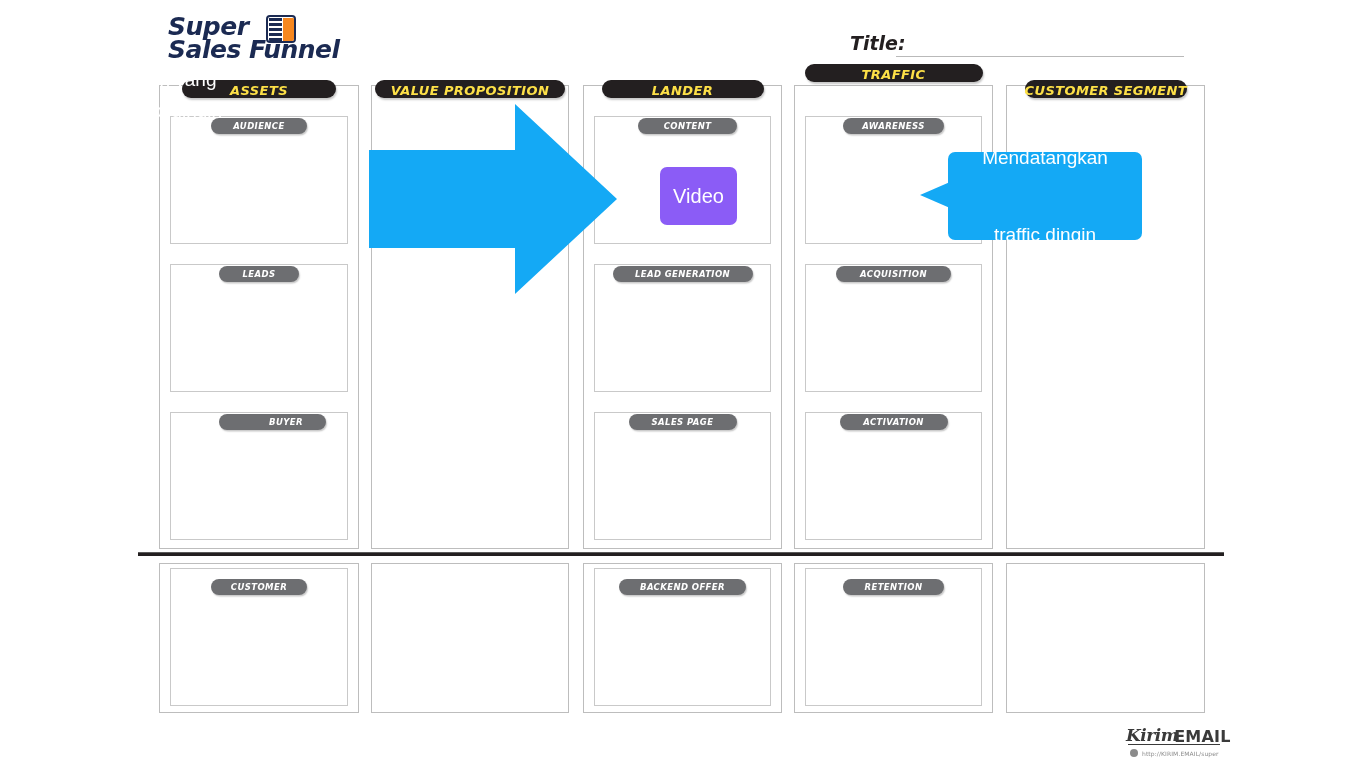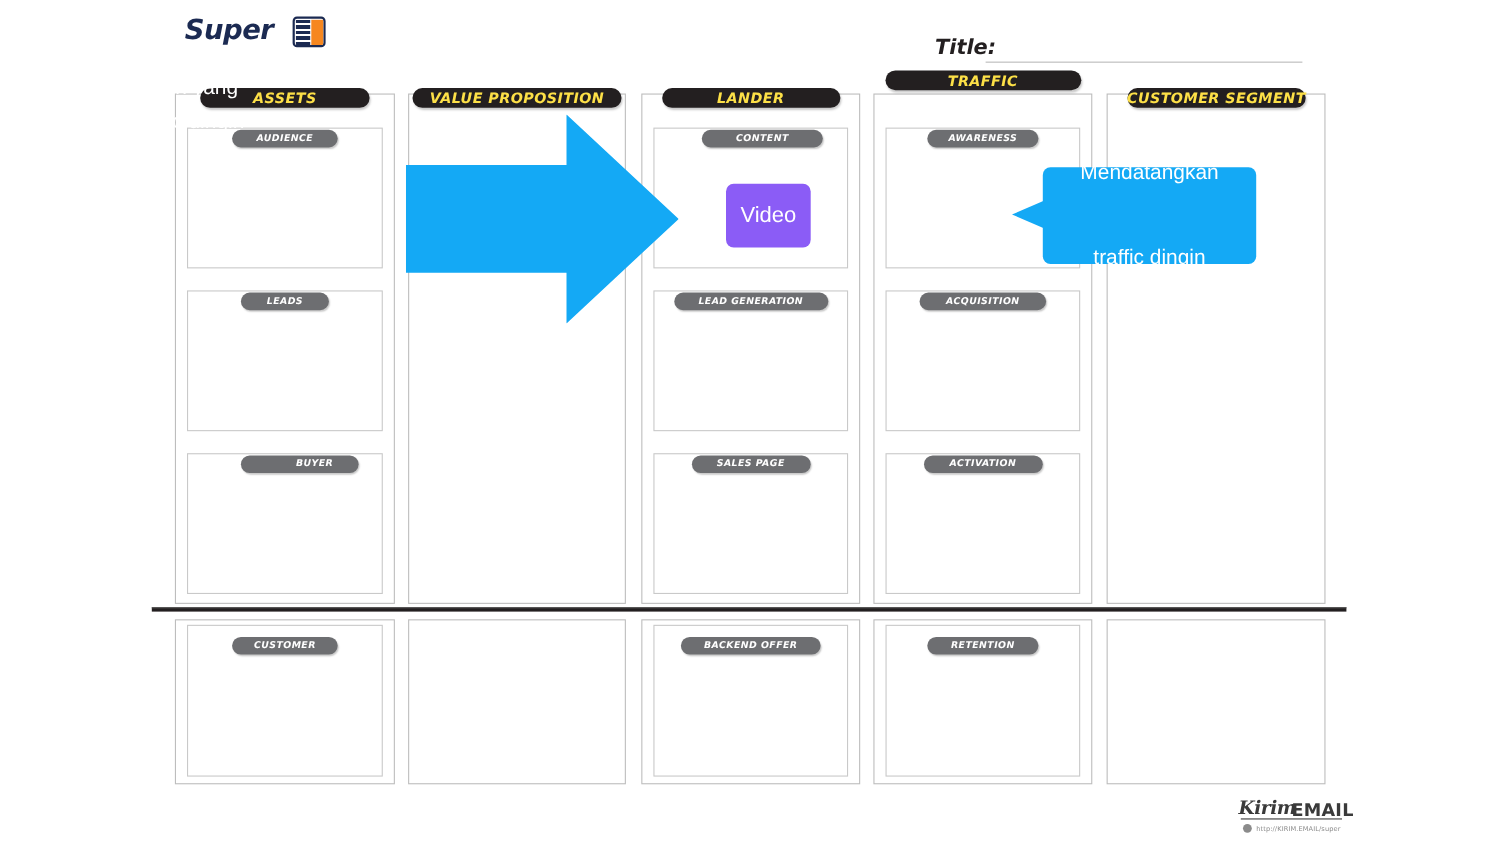--- a/index.html
+++ b/index.html
@@ -298,20 +298,21 @@
     color: #8b8b8b;
     white-space: nowrap;
     letter-spacing: 0.1px;
   }
 </style>
 </head>
 <body>
 
 <div id="logo">
   <div class="logo-line logo-line-1">Super</div>
+  <div class="logo-line logo-line-2">Sales Funnel</div>
   <div id="logo-mark">
     <div class="lm-left"></div>
     <div class="lm-right"></div>
   </div>
 </div>
 
 <div id="title-area">
   <div id="title-label">Title:</div>
   <div id="title-rule"></div>
 </div>
@@ -327,21 +328,21 @@
     <div class="cell-head" style="width: 80px; left: 219px; top: 414px; padding-left: 27px;">BUYER</div>
     <div class="col-outer" style="left: 159px; top: 563px; width: 200px; height: 150px;"></div>
     <div class="cell" style="left: 170px; top: 568px; width: 178px; height: 138px;"></div>
     <div class="cell-head" style="width: 95.2px; left: 211.4px; top: 579px;">CUSTOMER</div>
     <div class="col-outer" style="left: 371px; top: 85px; width: 198px; height: 464px;"></div>
     <div class="col-head" style="width: 190px; left: 375px; top: 80px;">VALUE PROPOSITION</div>
     <div class="col-outer" style="left: 371px; top: 563px; width: 198px; height: 150px;"></div>
     <div class="col-outer" style="left: 583px; top: 85px; width: 199px; height: 464px;"></div>
     <div class="col-head" style="width: 162px; left: 601.5px; top: 80px;">LANDER</div>
     <div class="cell" style="left: 594px; top: 116px; width: 177px; height: 128px;"></div>
-    <div class="cell-head" style="width: 110px; left: 638.1px; top: 118px;">CONTENT</div>
+    <div class="cell-head" style="width: 99px; left: 638.1px; top: 118px;">CONTENT</div>
     <div class="cell" style="left: 594px; top: 264px; width: 177px; height: 128px;"></div>
     <div class="cell-head" style="width: 140px; left: 612.5px; top: 266px;">LEAD GENERATION</div>
     <div class="cell" style="left: 594px; top: 412px; width: 177px; height: 128px;"></div>
     <div class="cell-head" style="width: 108px; left: 628.5px; top: 414px;">SALES PAGE</div>
     <div class="col-outer" style="left: 583px; top: 563px; width: 199px; height: 150px;"></div>
     <div class="cell" style="left: 594px; top: 568px; width: 177px; height: 138px;"></div>
     <div class="cell-head" style="width: 127.2px; left: 618.9px; top: 579px;">BACKEND OFFER</div>
     <div class="col-outer" style="left: 794px; top: 85px; width: 199px; height: 464px;"></div>
     <div class="col-head" style="width: 178px; left: 804.5px; top: 64px;">TRAFFIC</div>
     <div class="cell" style="left: 805px; top: 116px; width: 177px; height: 128px;"></div>

